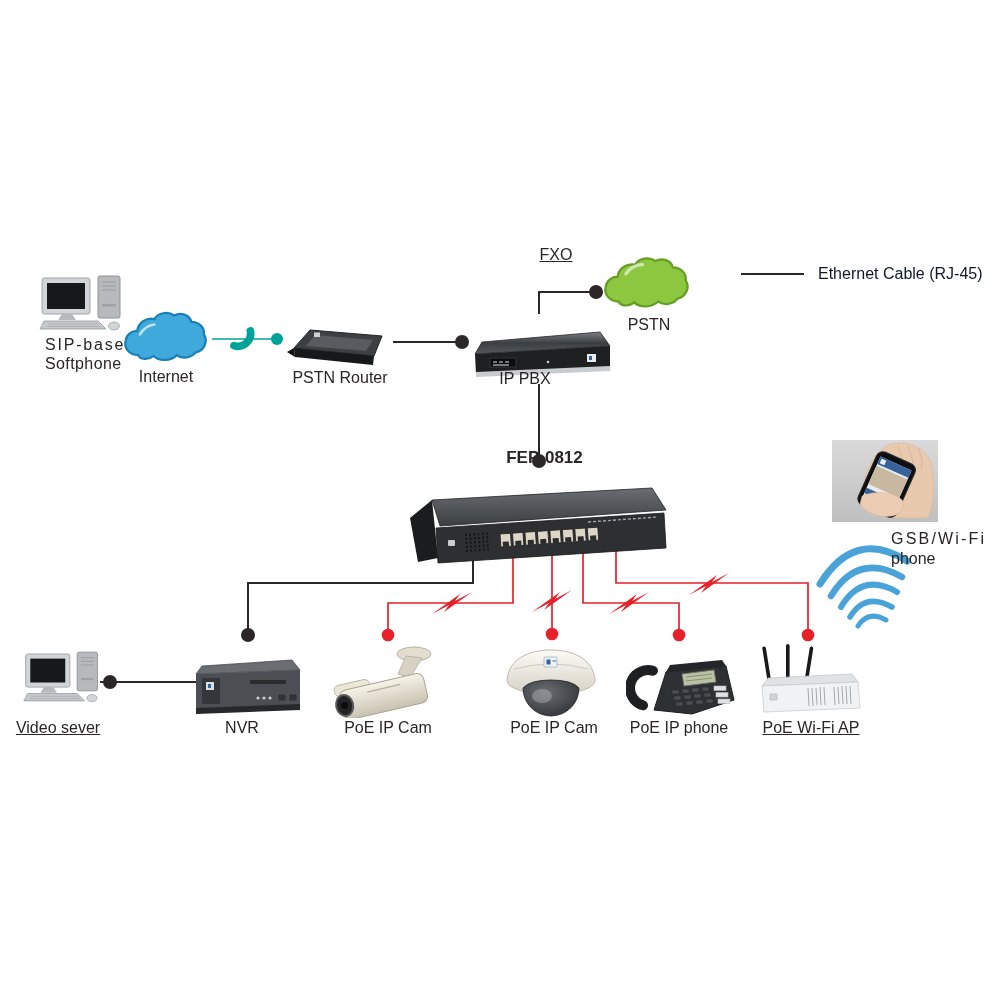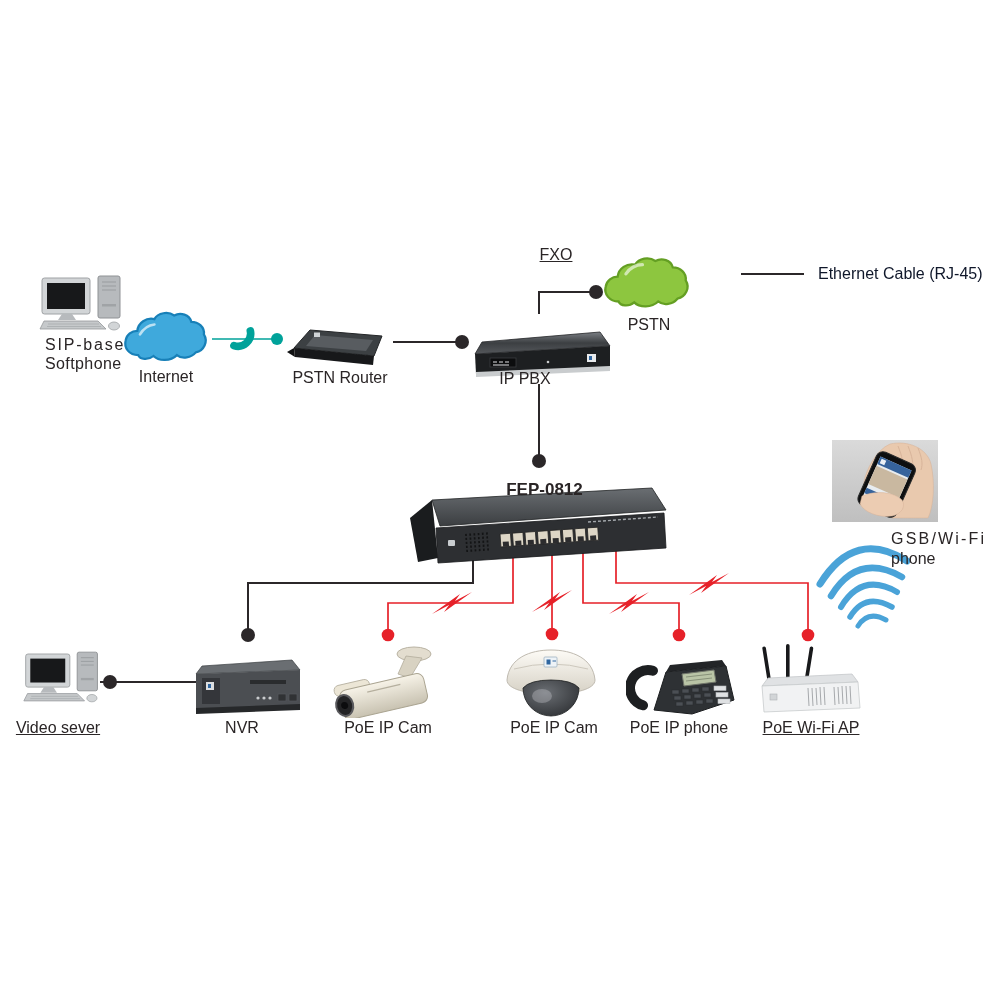--- a/index.html
+++ b/index.html
@@ -329,21 +329,21 @@
     </svg>
   </div>
 
   <div class="label ls1" style="left:45px;top:336px;">SIP-base</div>
   <div class="label" style="left:45px;top:355px;letter-spacing:0.4px;">Softphone</div>
   <div class="label c" style="left:166px;top:368px;">Internet</div>
   <div class="label c" style="left:340px;top:369px;">PSTN Router</div>
   <div class="label c" style="left:514px;top:370px;margin-left:11px;">IP PBX</div>
   <div class="label c" style="left:556px;top:246px;text-decoration:underline;">FXO</div>
   <div class="label c" style="left:649px;top:316px;">PSTN</div>
-  <div class="label c bold" style="left:540px;top:480px;padding-left:9px;">FEP-0812</div>
+  <div class="label c bold" style="left:540px;top:448px;padding-left:9px;">FEP-0812</div>
   <div class="label ls2" style="left:891px;top:530px;">GSB/Wi-Fi</div>
   <div class="label" style="left:891px;top:550px;text-align:center;">phone</div>
   <div class="label c" style="left:58px;top:719px;text-decoration:underline;">Video sever</div>
   <div class="label c" style="left:242px;top:719px;">NVR</div>
   <div class="label c" style="left:388px;top:719px;">PoE IP Cam</div>
   <div class="label c" style="left:554px;top:719px;">PoE IP Cam</div>
   <div class="label c" style="left:679px;top:719px;">PoE IP phone</div>
   <div class="label c" style="left:811px;top:719px;text-decoration:underline;">PoE Wi-Fi AP</div>
 
   <div id="legend">

